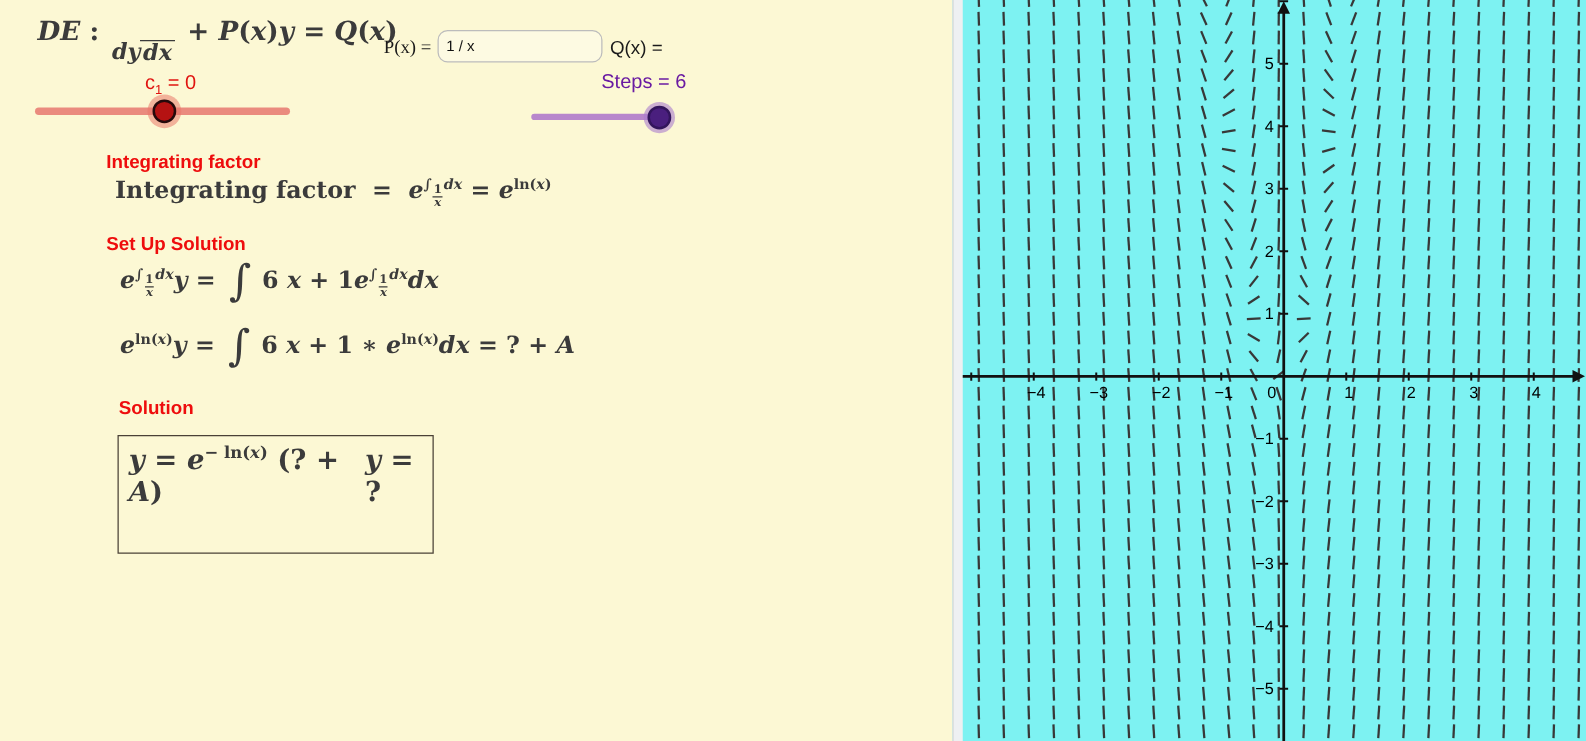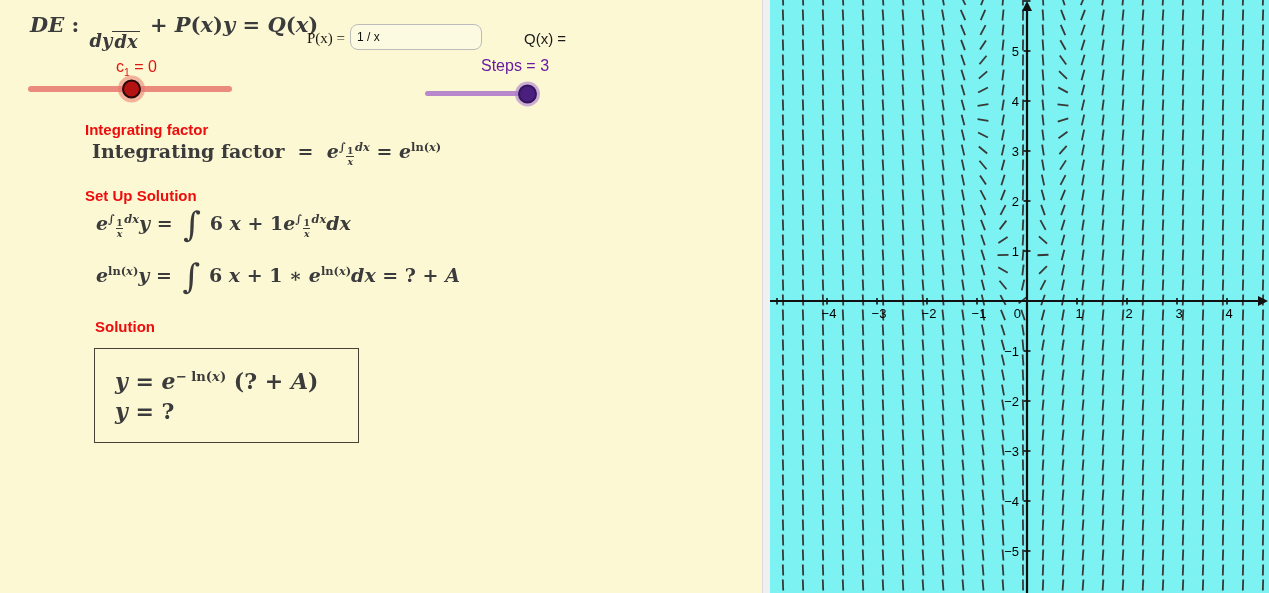--- a/index.html
+++ b/index.html
@@ -29,46 +29,46 @@
   #c1-track{left:28px;top:86px;width:204px;height:6px;background:#ea8b7e;}
   #steps-track{left:425px;top:91px;width:108px;height:5px;background:#b887cc;}
   .slider-knob{position:absolute;top:50%;width:15px;height:15px;border-radius:50%;transform:translateY(-50%);}
   #c1-knob{background:#b51212;border:2px solid #26090b;box-shadow:0 0 0 4px rgba(234,120,105,0.55);}
   #steps-knob{background:#4a1f7e;border:2px solid #33155c;box-shadow:0 0 0 3px rgba(170,125,205,0.6);}
   .red-head{position:absolute;font-size:15px;font-weight:700;color:#ee0d0d;}
   #if-math{position:absolute;left:92px;top:140px;font-size:19px;}
   #eq1{position:absolute;left:96px;top:212px;font-size:19px;}
   #eq2{position:absolute;left:96px;top:264px;font-size:19px;}
   #solution-box{position:absolute;left:94px;top:348px;width:243px;height:81px;border:1.5px solid #4a4136;
-                padding:6px 0 6px 20px;display:flex;flex-direction:column;justify-content:center;gap:4px;}
+                padding:6px 0 6px 8px;display:flex;flex-direction:row;justify-content:center;gap:4px;}
   .sol-line{font-size:22px;}
 </style>
 </head>
 <body>
 
 <div id="app">
 
   <section id="left-panel">
 
     <div id="de-title" class="math"><i>DE</i> : <span class="bf">
           <span class="n"><i>dy</i></span>
           <span class="d"><i>dx</i></span>
         </span> + <i>P</i>(<i>x</i>)<i>y</i> = <i>Q</i>(<i>x</i>)</div>
 
     <span class="fn-label" style="left:307px;top:30px;font-family:Liberation Serif, serif;">P(x) =</span>
     <input class="fn-input" style="left: 350px; top: 24px;" value="1 / x">
 
-    <span class="fn-label" style="left:524px;top:30px;">Q(x) =</span>
+    <span class="fn-label" style="left:488px;top:30px;">Q(x) =</span>
 
     <div id="c1-label">c<sub>1</sub> = 0</div>
     <div id="c1-track" class="slider-track">
       <div id="c1-knob" class="slider-knob" style="left: 94.02px;"></div>
     </div>
 
-    <div id="steps-label">Steps = 3</div>
+    <div id="steps-label">Steps = 6</div>
     <div id="steps-track" class="slider-track">
       <div id="steps-knob" class="slider-knob" style="left: 92.952px;"></div>
     </div>
 
     <div class="red-head" style="left:85px;top:121px;">Integrating factor</div>
 
     <div id="if-math" class="math">Integrating factor&nbsp;&nbsp;=&nbsp;&nbsp;<i>e</i><sup>∫<span class="sf">
             <span class="n">1</span>
             <span class="d"><i>x</i></span>
           </span><i>dx</i></sup> = <i>e</i><sup>ln(<i>x</i>)</sup></div>

